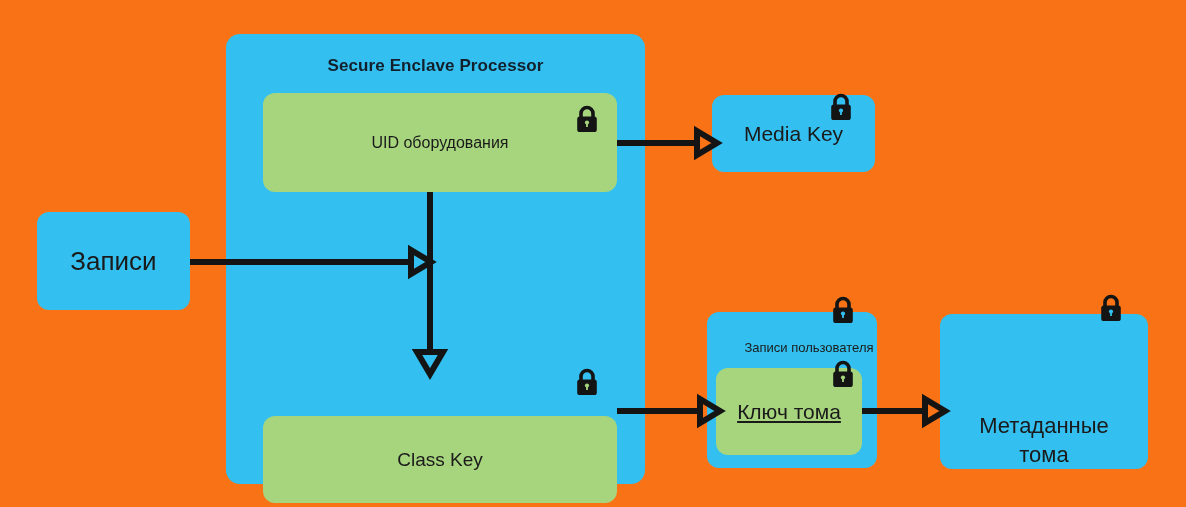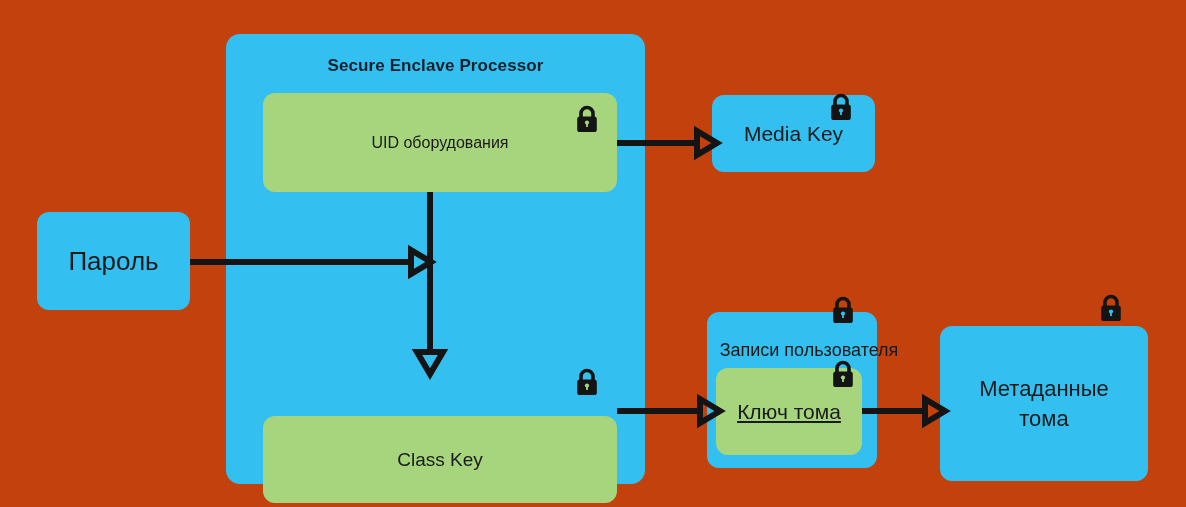--- a/index.html
+++ b/index.html
@@ -7,21 +7,21 @@
     padding: 0;
     background: #ffffff;
   }
   body {
     font-family: "Liberation Sans", sans-serif;
   }
   #canvas {
     position: relative;
     width: 1186px;
     height: 507px;
-    background: #c2410c;
+    background: #f97316;
     overflow: hidden;
   }
   .box {
     position: absolute;
     box-sizing: border-box;
     border-radius: 12px;
     display: flex;
     align-items: center;
     justify-content: center;
     text-align: center;
@@ -89,39 +89,40 @@
     width: 170px;
     height: 156px;
     display: block;
   }
   #user-records-label {
     position: absolute;
     left: 0;
     top: 28px;
     width: 204px;
     text-align: center;
-    font-size: 18px;
+    font-size: 13px;
     color: #1a1a1a;
   }
   #volume-key-box {
     left: 716px;
     top: 368px;
     width: 146px;
     height: 87px;
     font-size: 21px;
     text-decoration: underline;
   }
   #volume-data-box {
     left: 940px;
-    top: 326px;
+    top: 314px;
     width: 208px;
     height: 155px;
     font-size: 22px;
     line-height: 1.32;
     flex-direction: column;
+    justify-content: flex-end;
   }
 
   
   .lock {
     position: absolute;
     width: 26px;
     height: 30px;
   }
   .lock svg { display: block; width: 100%; height: 100%; }
 
@@ -164,21 +165,21 @@
   <span class="lock" style="left:574px; top:368px;">
     <svg viewBox="0 0 26 30" xmlns="http://www.w3.org/2000/svg">
       <path d="M7 12 V8.5 A6 6 0 0 1 19 8.5 V12" stroke="#141414" stroke-width="3.6" fill="none" stroke-linecap="round"></path>
       <rect x="3.2" y="11.5" width="19.6" height="15.5" rx="2.6" fill="#141414"></rect>
       <circle cx="13" cy="17.6" r="2.1" fill="#a7d57e"></circle>
       <rect x="12.1" y="17.6" width="1.8" height="4.4" fill="#a7d57e"></rect>
     </svg>
   </span>
 
   <div class="box blue" id="password-box">
-    <span>Пароль</span>
+    <span>Записи</span>
   </div>
 
   <div class="box blue" id="media-key-box">
     <span>Media Key</span>
   </div>
   <span class="lock" style="left:828px; top:93px;">
     <svg viewBox="0 0 26 30" xmlns="http://www.w3.org/2000/svg">
       <path d="M7 12 V8.5 A6 6 0 0 1 19 8.5 V12" stroke="#141414" stroke-width="3.6" fill="none" stroke-linecap="round"></path>
       <rect x="3.2" y="11.5" width="19.6" height="15.5" rx="2.6" fill="#141414"></rect>
       <circle cx="13" cy="17.6" r="2.1" fill="#33c0f0"></circle>

